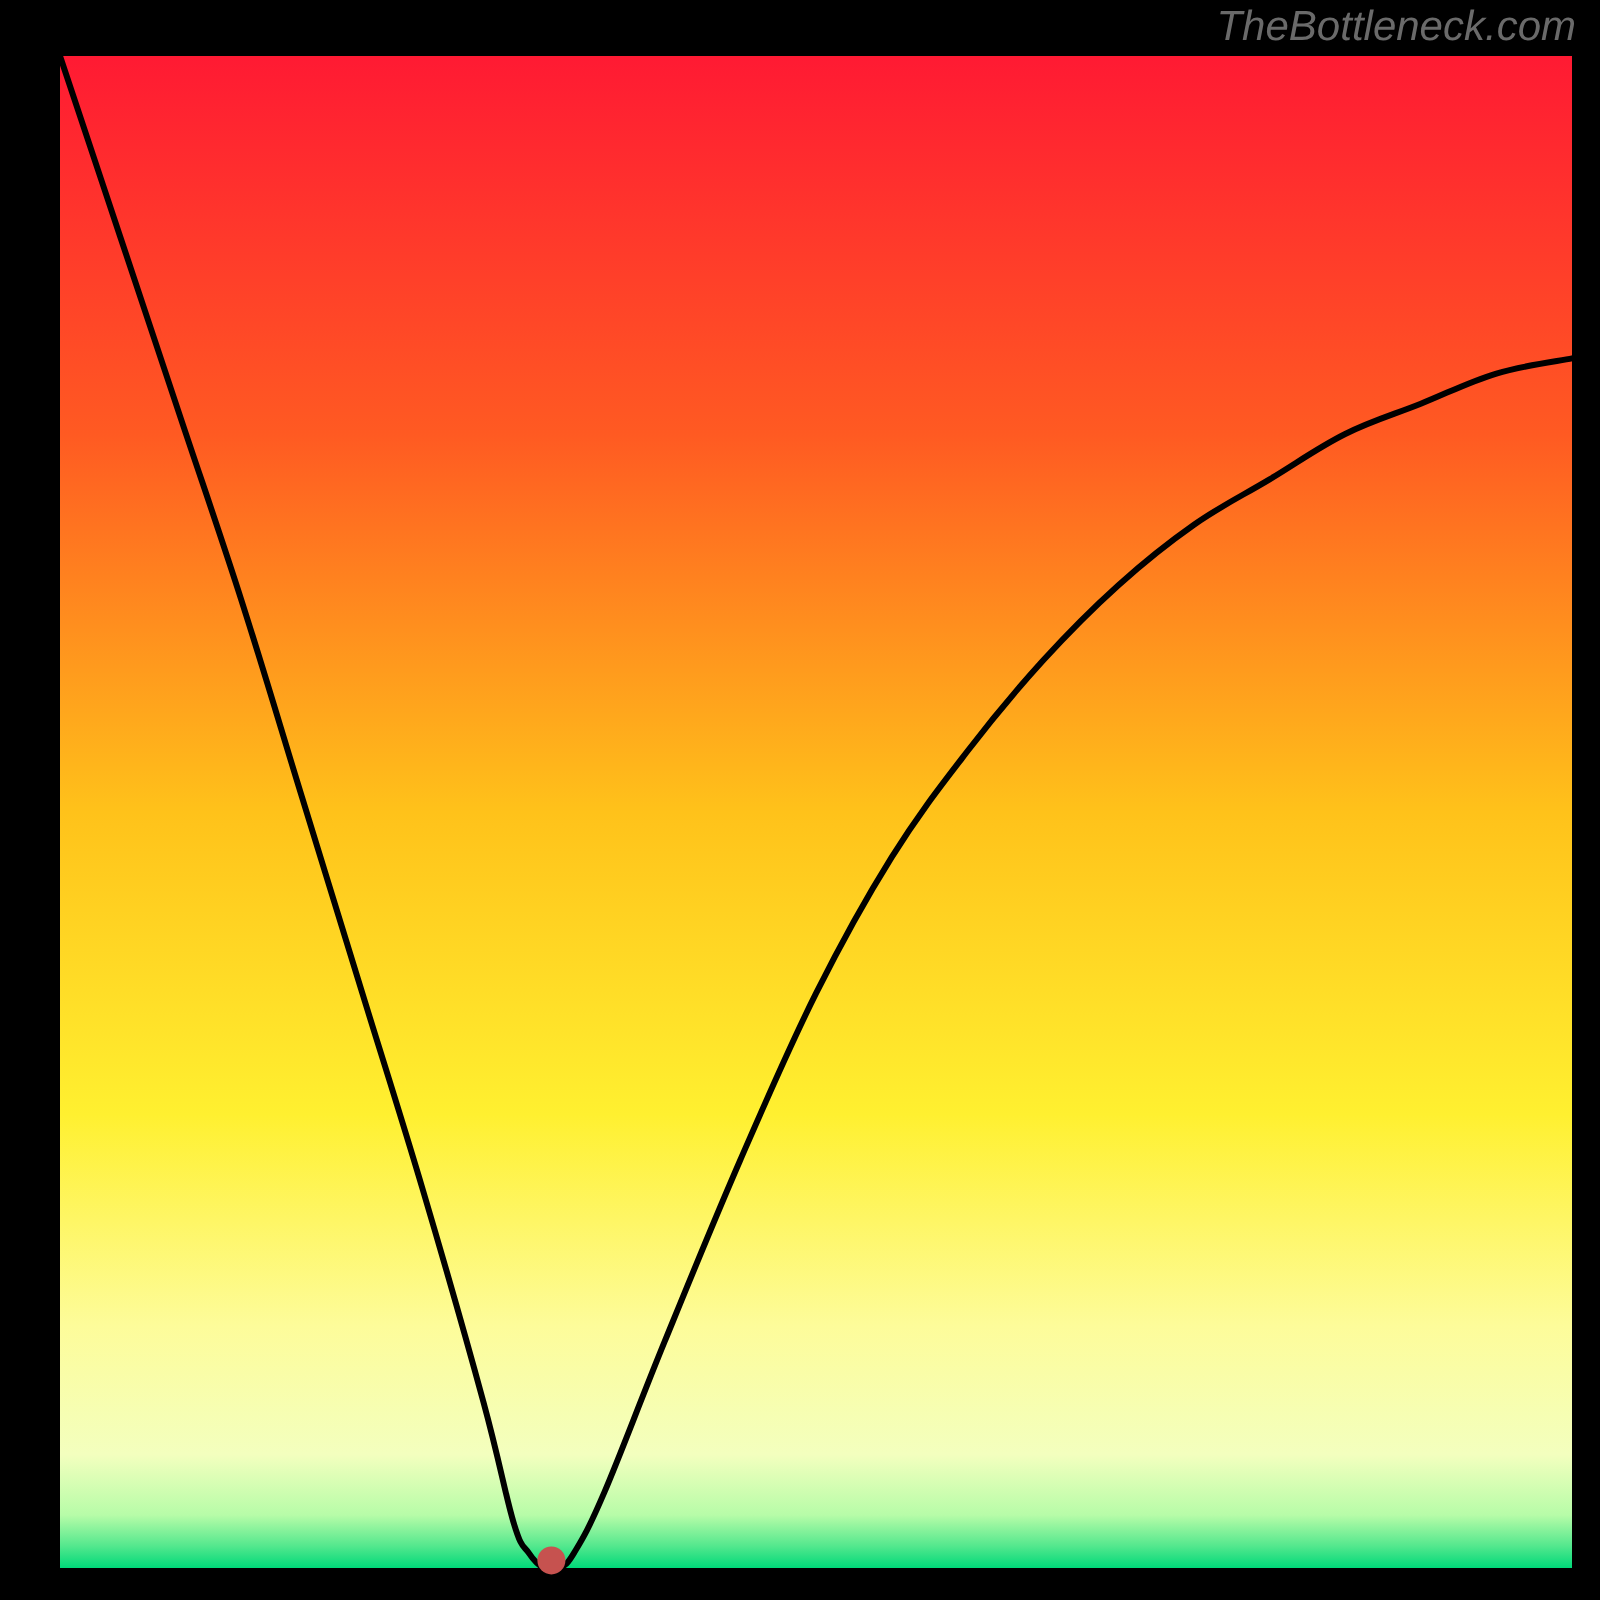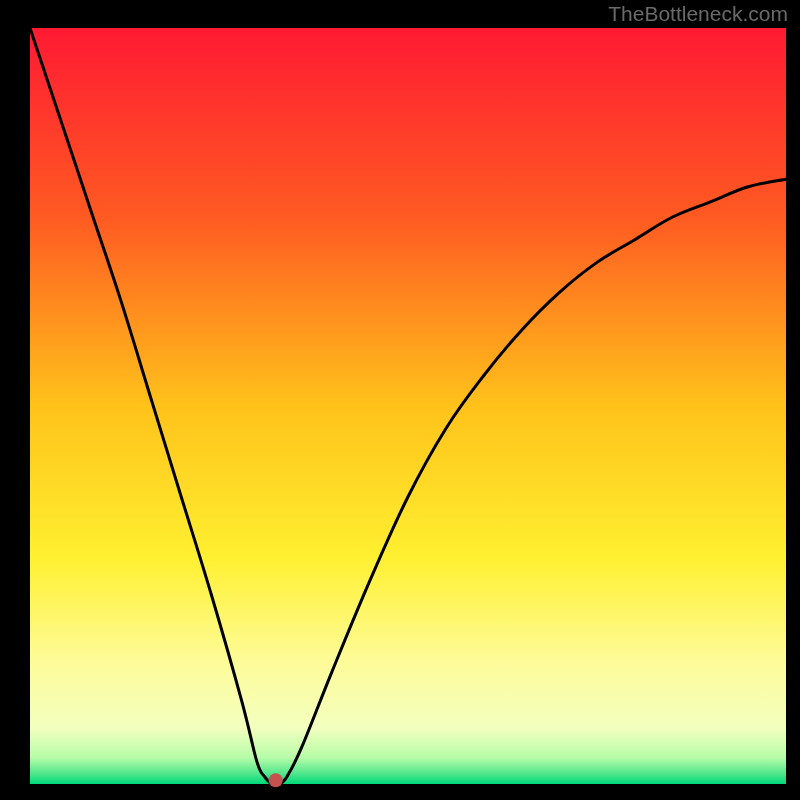--- a/index.html
+++ b/index.html
@@ -21,20 +21,21 @@
   }
   .watermark {
     position: absolute;
     top: 2px;
     right: 12px;
     color: #6a6a6a;
     font-size: 21px;
     font-weight: 400;
     letter-spacing: 0px;
     user-select: none;
+    font-style: italic;
   }
   svg {
     position: absolute;
     top: 0;
     left: 0;
   }
 </style>
 </head>
 <body>
 

